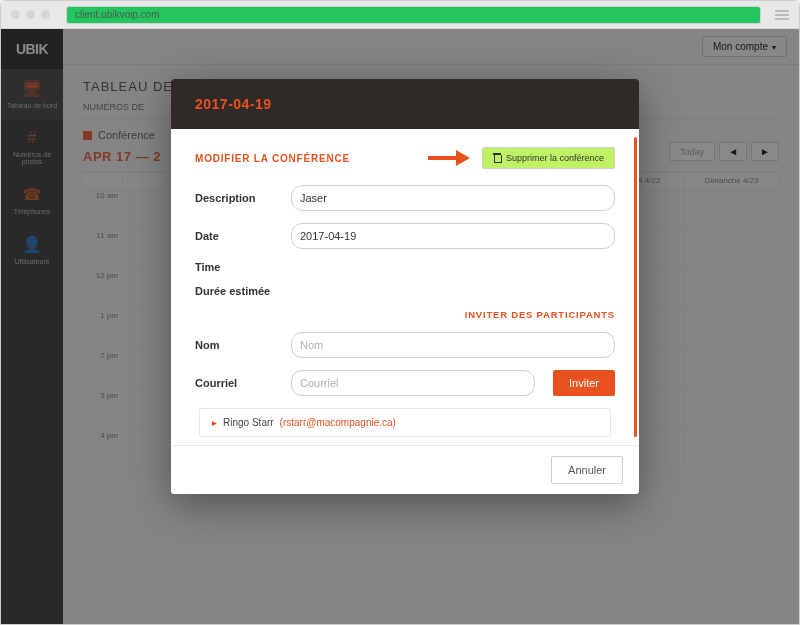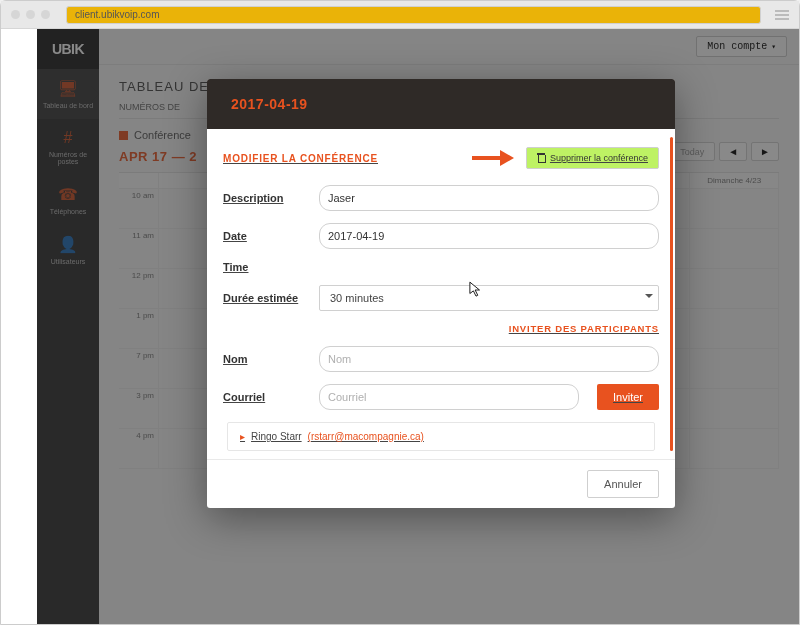--- a/index.html
+++ b/index.html
@@ -1,37 +1,37 @@
 <!DOCTYPE html>
 <html><head>
 <meta charset="utf-8">
 <style>
   * { box-sizing: border-box; margin: 0; padding: 0; }
   html, body { width: 800px; height: 625px; font-family: Arial, Helvetica, sans-serif; background: #f0f0f0; overflow: hidden; }
   
   .browser { width: 800px; height: 625px; border: 1px solid #ccc; border-radius: 6px 6px 0 0; display: flex; flex-direction: column; background: #fff; }
   .chrome-bar { height: 28px; background: #e8e8e8; display: flex; align-items: center; padding: 0 10px; gap: 6px; border-bottom: 1px solid #d6d6d6; }
   .dot { width: 9px; height: 9px; border-radius: 50%; background: #d6d6d6; }
-  .url-bar { flex: 1; margin-left: 10px; height: 18px; background: #eab308; border: 1px solid #d0d0d0; border-radius: 3px; display: flex; align-items: center; padding: 0 8px; font-size: 10px; color: #555; }
+  .url-bar { flex: 1; margin-left: 10px; height: 18px; background: #22c55e; border: 1px solid #d0d0d0; border-radius: 3px; display: flex; align-items: center; padding: 0 8px; font-size: 10px; color: #555; }
   .menu-icon { width: 14px; display: flex; flex-direction: column; gap: 2px; margin-left: 8px; }
   .menu-icon span { height: 2px; background: #bbb; display: block; }
 
-  .viewport { position: relative; flex: 1; overflow: hidden; margin-left: 36px; }
+  .viewport { position: relative; flex: 1; overflow: hidden; }
 
   
   .app-bg { position: absolute; inset: 0; display: flex; }
   .sidebar { width: 62px; background: #2a2a2a; color: #aaa; display: flex; flex-direction: column; align-items: center; }
   .logo { width: 62px; height: 40px; background: #1b1b1b; color: #fff; font-weight: bold; font-size: 14px; display: flex; align-items: center; justify-content: center; letter-spacing: -0.5px; }
   .side-item { width: 62px; padding: 10px 2px 10px; text-align: center; font-size: 7px; color: #bbb; position: relative; }
   .side-item.active { background: #353535; }
   .side-item.active::after { content: ""; position: absolute; right: -8px; top: 50%; transform: translateY(-50%); border: 8px solid transparent; border-left-color: #353535; }
   .side-icon { font-size: 16px; display: block; margin-bottom: 4px; color: #e8521f; opacity: 0.85; }
   .main-bg { flex: 1; background: #f5f5f5; position: relative; }
   .topbar { height: 36px; display: flex; align-items: center; justify-content: flex-end; padding: 0 12px; border-bottom: 1px solid #e4e4e4; }
-  .acct-btn { font-size: 10px; padding: 4px 10px; border: 1px solid #c9c9c9; background: #fdfdfd; border-radius: 2px; font-family: Liberation Mono, monospace; }
+  .acct-btn { font-size: 10px; padding: 4px 10px; border: 1px solid #c9c9c9; background: #fdfdfd; border-radius: 2px; }
   .acct-btn .car { font-size: 8px; margin-left: 4px; }
   .bg-content { padding: 14px 20px; font-size: 11px; color: #555; }
   .bg-title { font-size: 13px; letter-spacing: 1px; color: #444; margin-bottom: 8px; }
   .bg-tabs { border-bottom: 1px solid #e0e0e0; padding-bottom: 6px; margin-bottom: 10px; font-size: 9px; color: #666; }
   .bg-row { display: flex; align-items: center; gap: 6px; margin-bottom: 8px; }
   .bg-row .sq { width: 9px; height: 9px; background: #e8521f; }
   .bg-date { color: #e8521f; font-weight: bold; font-size: 13px; margin: 6px 0 8px; letter-spacing: 0.5px; }
   .calendar-wrap { position: relative; }
   .cal-nav { position: absolute; right: 0; top: -30px; display: flex; gap: 4px; }
   .cal-nav .today { font-size: 9px; padding: 3px 10px; border: 1px solid #d0d0d0; background: #fff; color: #999; border-radius: 2px; }
@@ -40,21 +40,21 @@
   .cal-head, .cal-cell, .cal-time { border-right: 1px solid #eaeaea; border-bottom: 1px solid #eaeaea; font-size: 8px; color: #777; }
   .cal-head { padding: 3px 2px; text-align: center; background: #fafafa; }
   .cal-time { height: 40px; text-align: right; padding: 2px 4px; }
   .cal-cell { height: 40px; }
 
   .bg-dim { position: absolute; inset: 0; background: rgba(40,40,40,0.55); }
 
   
   .modal { position: absolute; left: 170px; top: 50px; width: 468px; background: #fff; border-radius: 3px; box-shadow: 0 10px 40px rgba(0,0,0,0.4); display: flex; flex-direction: column; overflow: hidden; }
   .modal-header { height: 50px; background: #2f2a27; color: #e8521f; display: flex; align-items: center; padding: 0 24px; font-size: 14px; font-weight: bold; letter-spacing: 0.5px; }
-  .modal-body { position: relative; padding: 18px 16px 8px; font-size: 11px; color: #444; text-decoration: underline; }
+  .modal-body { position: relative; padding: 18px 24px 8px; font-size: 11px; color: #444; }
   .modal-body .scroll-ind { position: absolute; right: 2px; top: 8px; bottom: 8px; width: 3px; background: #e8521f; border-radius: 2px; }
   .toprow { display: flex; align-items: center; justify-content: space-between; margin-bottom: 16px; }
   .section-title { color: #e8521f; font-size: 10px; font-weight: bold; letter-spacing: 0.8px; }
   .delete-wrap { display: flex; align-items: center; gap: 4px; }
   .arrow-annot { width: 50px; height: 14px; position: relative; }
   .arrow-annot::before { content: ""; position: absolute; left: 0; top: 5px; width: 36px; height: 4px; background: #e8521f; }
   .arrow-annot::after { content: ""; position: absolute; right: 0; top: -1px; border: 8px solid transparent; border-left: 14px solid #e8521f; }
   .delete-btn { font-size: 9px; padding: 5px 10px; border: 1px solid #cfcfcf; background: #bef264; border-radius: 2px; display: flex; align-items: center; gap: 5px; color: #333; }
   .trash { width: 8px; height: 9px; position: relative; display: inline-block; }
   .trash::before { content:""; position:absolute; top:1px; left:1px; width:6px; height:7px; border:1px solid #333; border-top:0; }
@@ -247,31 +247,20 @@
         </div>
         <div class="form-row">
           <div class="form-label">Date</div>
           <div class="form-ctrl"><input class="tinput" value="2017-04-19" style=""></div>
         </div>
         <div class="form-row">
           <div class="form-label">Time</div>
         </div>
         <div class="form-row">
           <div class="form-label">Durée estimée</div>
-          <div class="form-ctrl" style="position:relative;">
-            <div class="sel-wrap" style="width:100%;"><div class="sel sel-wide" style="width:100%;">
-                  <span>30 minutes</span>
-                  <span class="car"></span>
-                </div></div>
-            <div class="cursor">
-              <svg viewBox="0 0 16 20">
-                  <path d="M1 1 L1 14 L5 11 L8 17 L10 16 L7 10 L12 10 Z" fill="#fff" stroke="#000" stroke-width="1"></path>
-                </svg>
-            </div>
-          </div>
         </div>
 
         <div class="subsection-title">INVITER DES PARTICIPANTS</div>
 
         <div class="form-row">
           <div class="form-label">Nom</div>
           <div class="form-ctrl"><input class="tinput" placeholder="Nom" style=""></div>
         </div>
         <div class="invite-row">
           <div class="form-label">Courriel</div>

